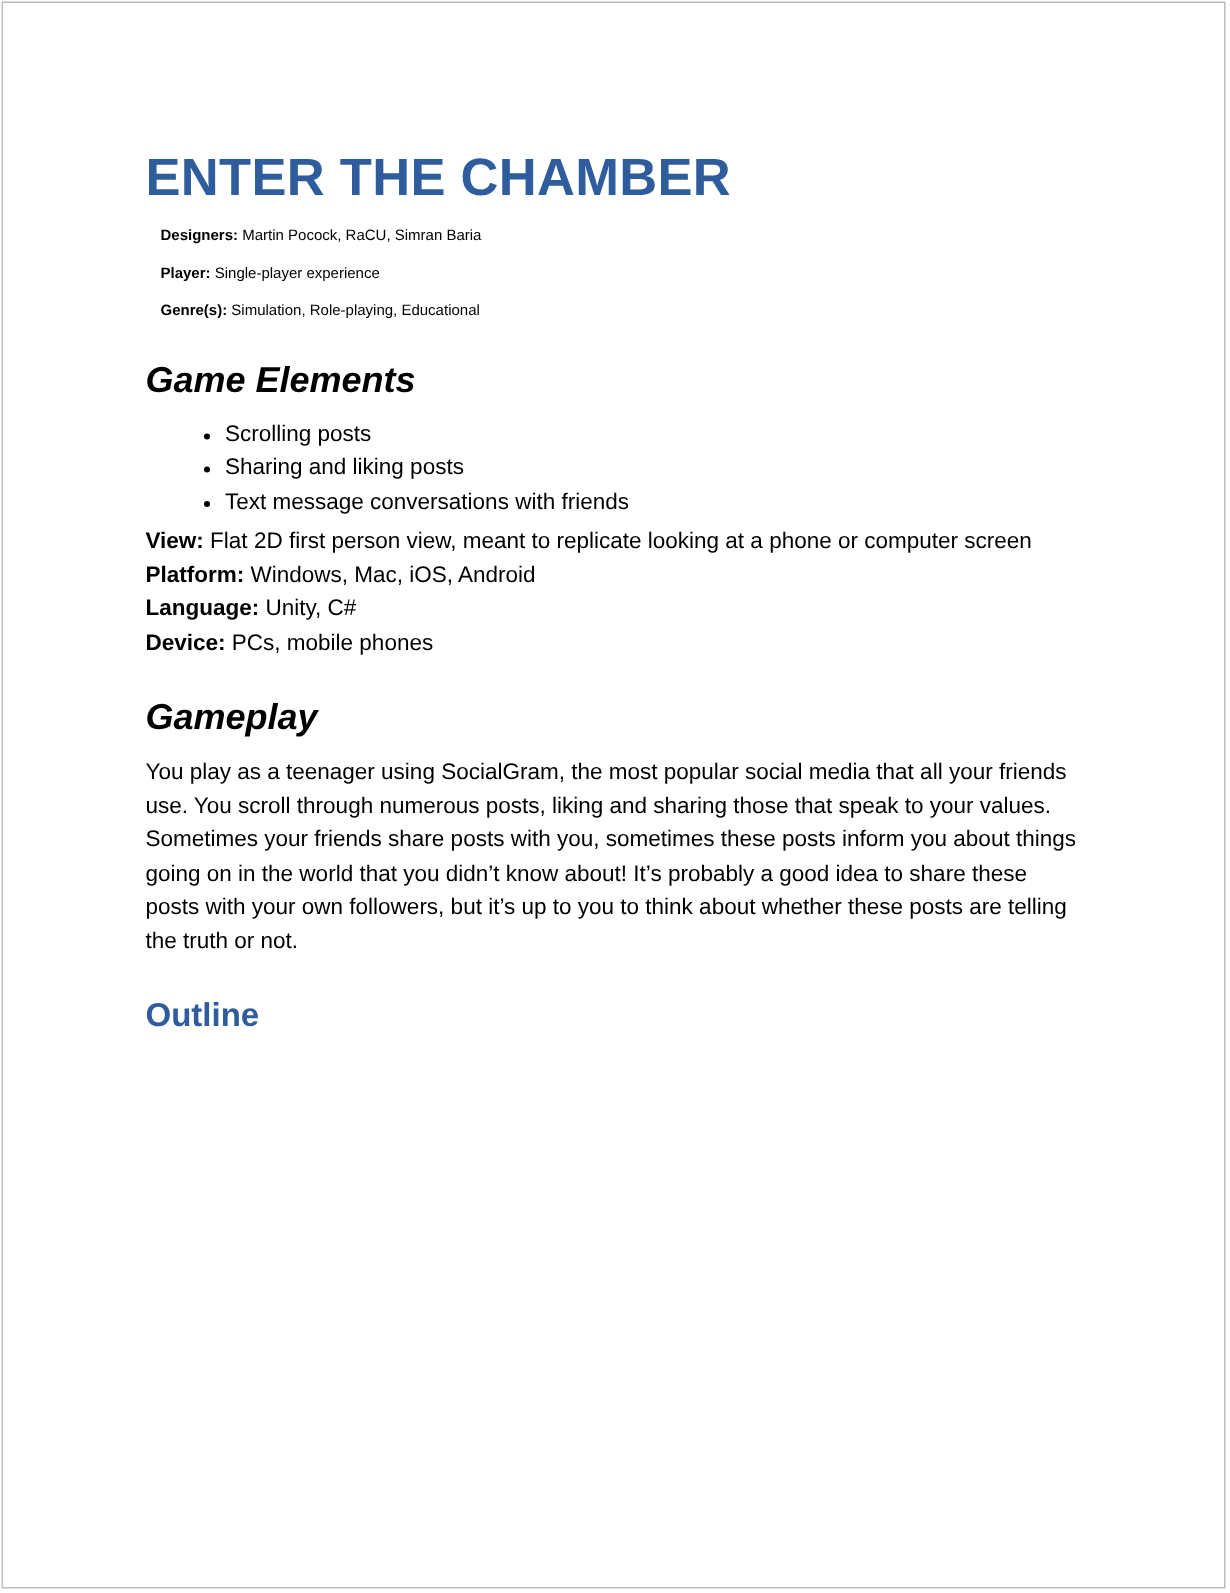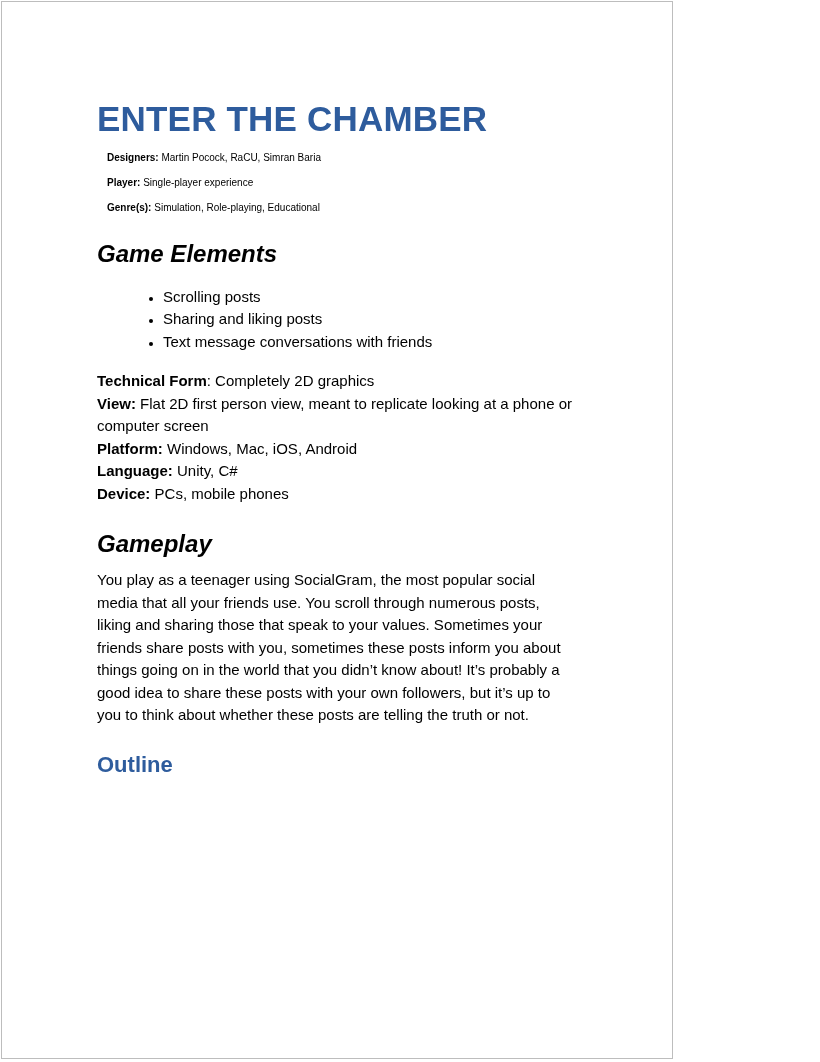--- a/index.html
+++ b/index.html
@@ -4,21 +4,21 @@
 <style>
   html, body {
     margin: 0;
     padding: 0;
     background: #ffffff;
     font-family: "Liberation Sans", sans-serif;
     color: #000000;
   }
   .page {
     position: relative;
-    width: 672px;
+    width: 816px;
     height: 1058px;
     margin: 1px;
     border: 1px solid #bdbdbd;
     background: #ffffff;
     box-sizing: border-box;
     padding: 96px 94px 0 95px;
     overflow: hidden;
   }
   .doc-title {
     font-size: 35px;
@@ -41,21 +41,21 @@
     color: #000000;
     font-style: italic;
   }
   h3.sub-heading {
     font-size: 22px;
     font-weight: 700;
     line-height: 1.25;
     margin: 24px 0 6px 0;
   }
   ul.bullet-list {
-    margin: 17px;
+    margin: 4px;
     padding: 0 0 0 49px;
     list-style: disc outside;
   }
   ul.bullet-list li {
     font-size: 15px;
     line-height: 1.5;
   }
   ul.bullet-list li::marker { font-size: 12px; }
   p.body-line {
     font-size: 15px;
@@ -80,21 +80,20 @@
   <p class="meta-line"><span class="b">Player:</span> <span>Single-player experience</span></p>
   <p class="meta-line"><span class="b">Genre(s):</span> <span>Simulation, Role-playing, Educational</span></p>
 
   <h2 class="section-heading">Game Elements</h2>
   <ul class="bullet-list">
     <li>Scrolling posts</li>
     <li>Sharing and liking posts</li>
     <li>Text message conversations with friends</li>
   </ul>
 
-  <p class="body-line paragraph"><span class="b">Technical Form</span><span>: </span><span>Completely 2D graphics</span></p>
   <p class="body-line paragraph"><span class="b">View:</span><span> </span><span>Flat 2D first person view, meant to replicate looking at a phone or computer screen</span></p>
   <p class="body-line paragraph"><span class="b">Platform:</span><span> </span><span>Windows, Mac, iOS, Android</span></p>
   <p class="body-line paragraph"><span class="b">Language:</span><span> </span><span>Unity, C#</span></p>
   <p class="body-line paragraph"><span class="b">Device:</span><span> </span><span>PCs, mobile phones</span></p>
 
   <h2 class="section-heading">Gameplay</h2>
   <p class="paragraph">You play as a teenager using SocialGram, the most popular social media that all your friends use. You scroll through numerous posts, liking and sharing those that speak to your values. Sometimes your friends share posts with you, sometimes these posts inform you about things going on in the world that you didn’t know about! It’s probably a good idea to share these posts with your own followers, but it’s up to you to think about whether these posts are telling the truth or not.</p>
 
   <h3 class="sub-heading accent" style="color: rgb(46, 92, 157);">Outline</h3>
 

